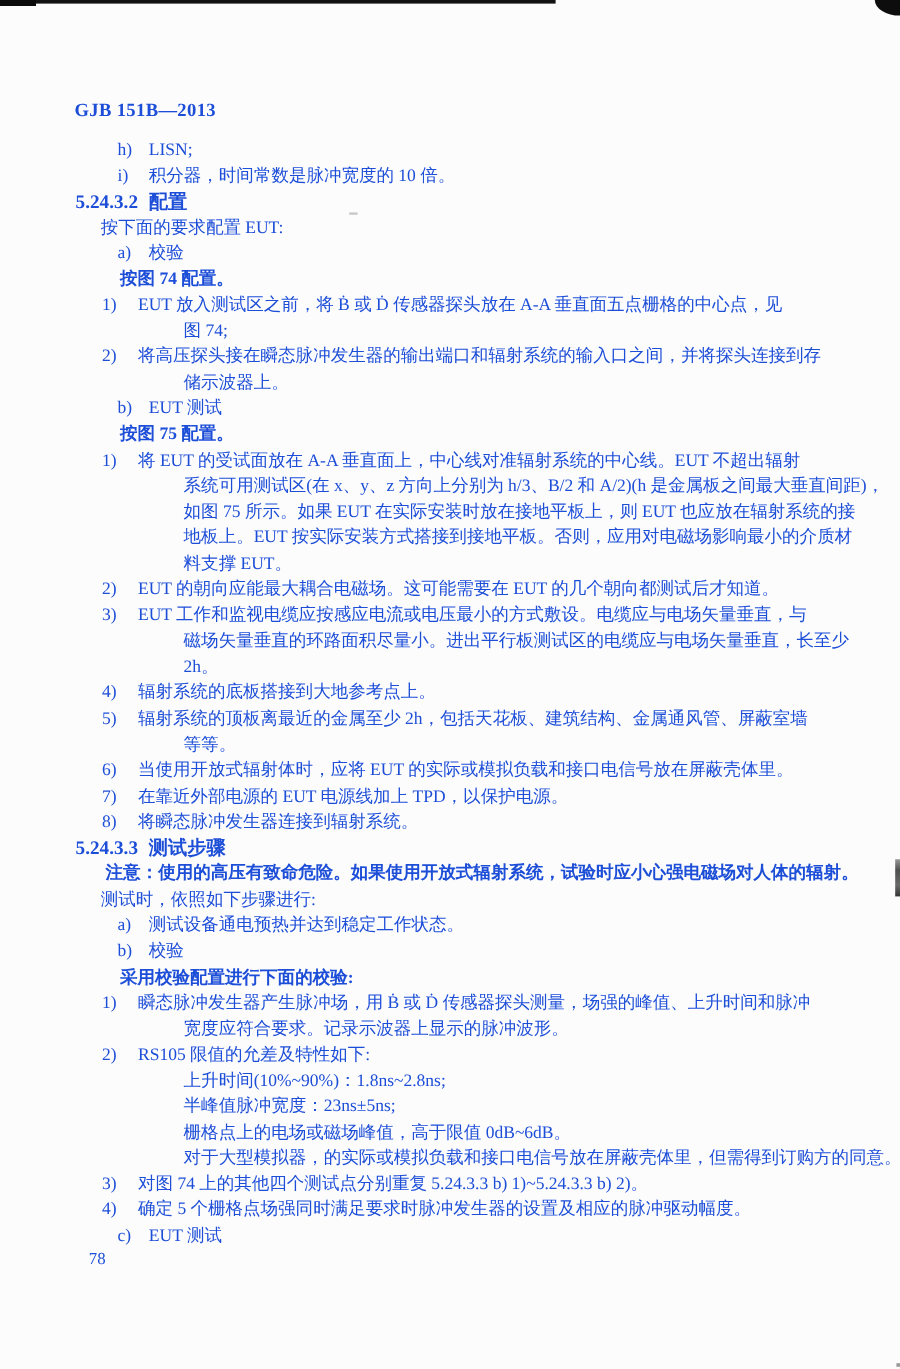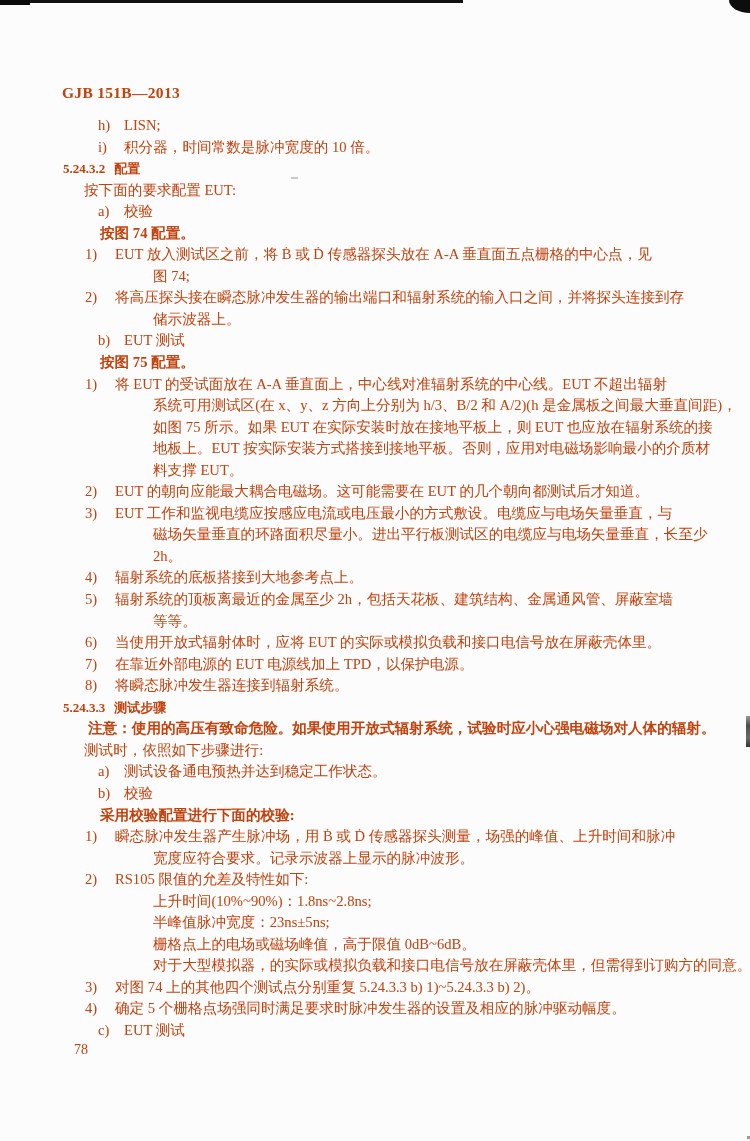--- a/index.html
+++ b/index.html
@@ -1,36 +1,36 @@
 <!DOCTYPE html>
 <html><head>
 <meta charset="utf-8">
 <style>
   html,body{margin:0;padding:0;background:#e8e8e8;}
   .page{
     position:relative;width:750px;height:1141px;background:#fcfcfc;
-    font-family:"Liberation Serif","DejaVu Serif",serif;color:#c2410c;
+    font-family:"Liberation Serif","DejaVu Serif",serif;color:#1d4ed8;
     overflow:hidden;margin:0 auto;
   }
   
   .top-edge-line{position:absolute;left:0;top:0;width:463px;height:3px;background:#121212;}
   .top-edge-left{position:absolute;left:0;top:0;width:30px;height:5px;background:#0b0b0b;}
   .corner-tr{position:absolute;right:0;top:0;width:21px;height:13px;background:#0d0d0d;
              border-bottom-left-radius:100% 100%;}
   .edge-streak{position:absolute;left:746px;top:716px;width:4px;height:31px;
                background:linear-gradient(#9a9a9a,#4f4f4f 30%,#6a6a6a 70%,#333);}
   .speck-a{position:absolute;left:291px;top:177px;width:7px;height:2px;background:#c9c9c9;}
   .speck-br{position:absolute;left:747px;top:1136px;width:3px;height:3px;background:#9a9a9a;}
 
   .doc-header{position:absolute;left:62px;top:84px;font-weight:700;font-size:15.5px;
               letter-spacing:.3px;white-space:nowrap;}
   .body-rows{position:absolute;left:0;top:115px;width:750px;}
   .row{height:21.55px;line-height:21.55px;font-size:14.6px;white-space:nowrap;}
   .lbl{display:inline-block;}
-  .r-h{padding-left:63px;font-weight:700;font-size:13px;}
+  .r-h{padding-left:63px;font-weight:700;font-size:16px;}
   .r-h .lbl{margin-right:9px;}
   .r-p0{padding-left:84px;}
   .r-p1{padding-left:100px;font-weight:bold;}
   .r-cont{padding-left:153px;}
   .r-li1{padding-left:98px;}
   .r-li1 .lbl{width:26px;}
   .r-li2{padding-left:85px;}
   .r-li2 .lbl{width:30px;}
   .r-notice{padding-left:88px;font-weight:700;}
   .page-number{position:absolute;left:74px;top:1042px;font-size:14px;}

